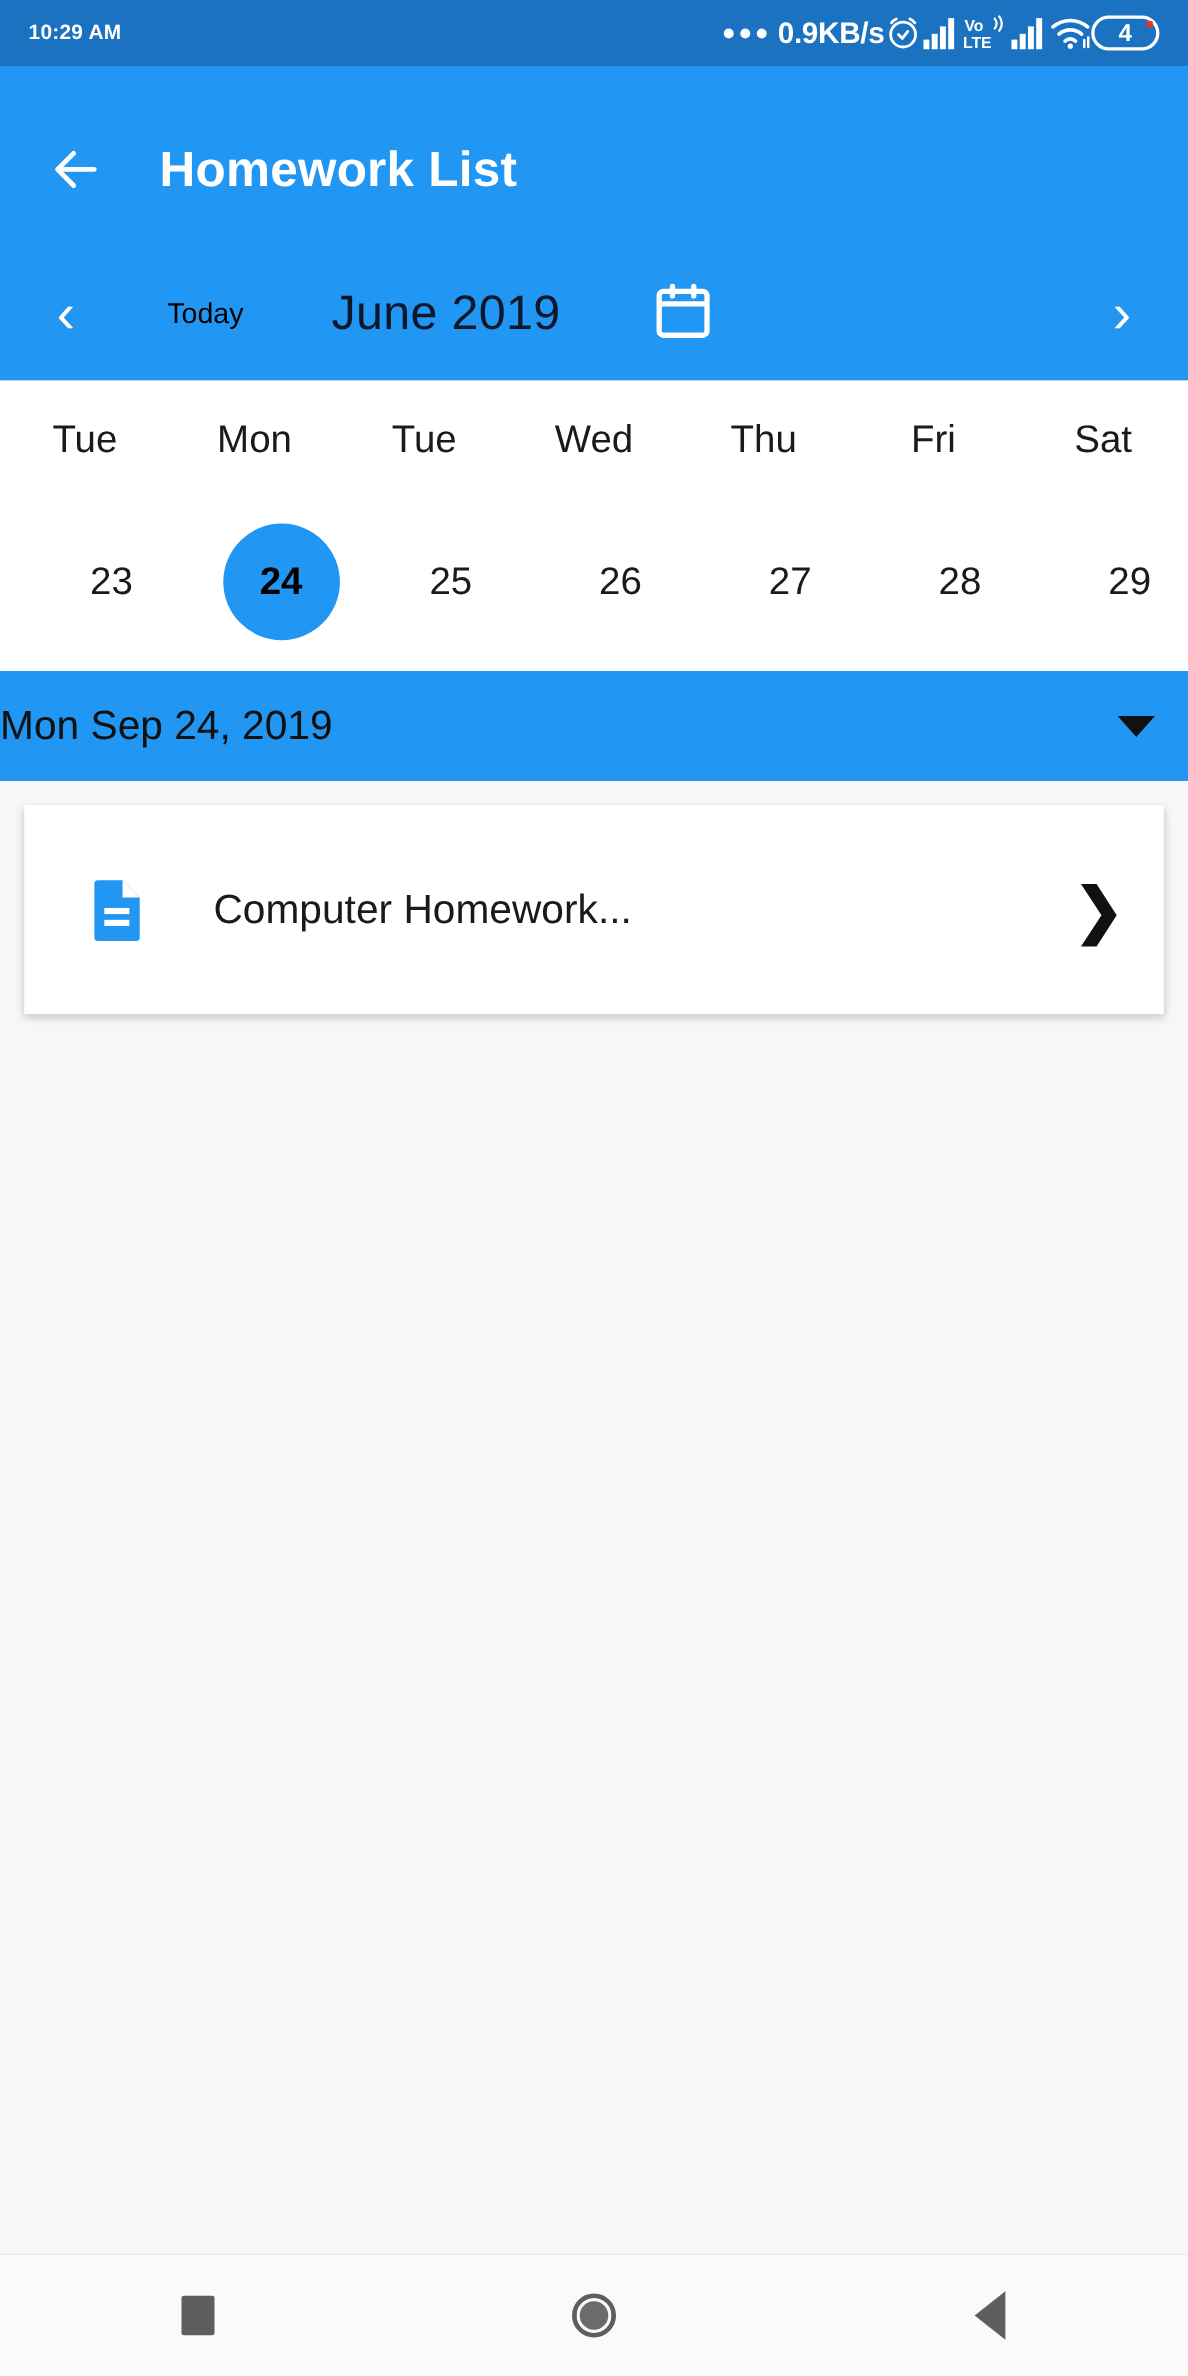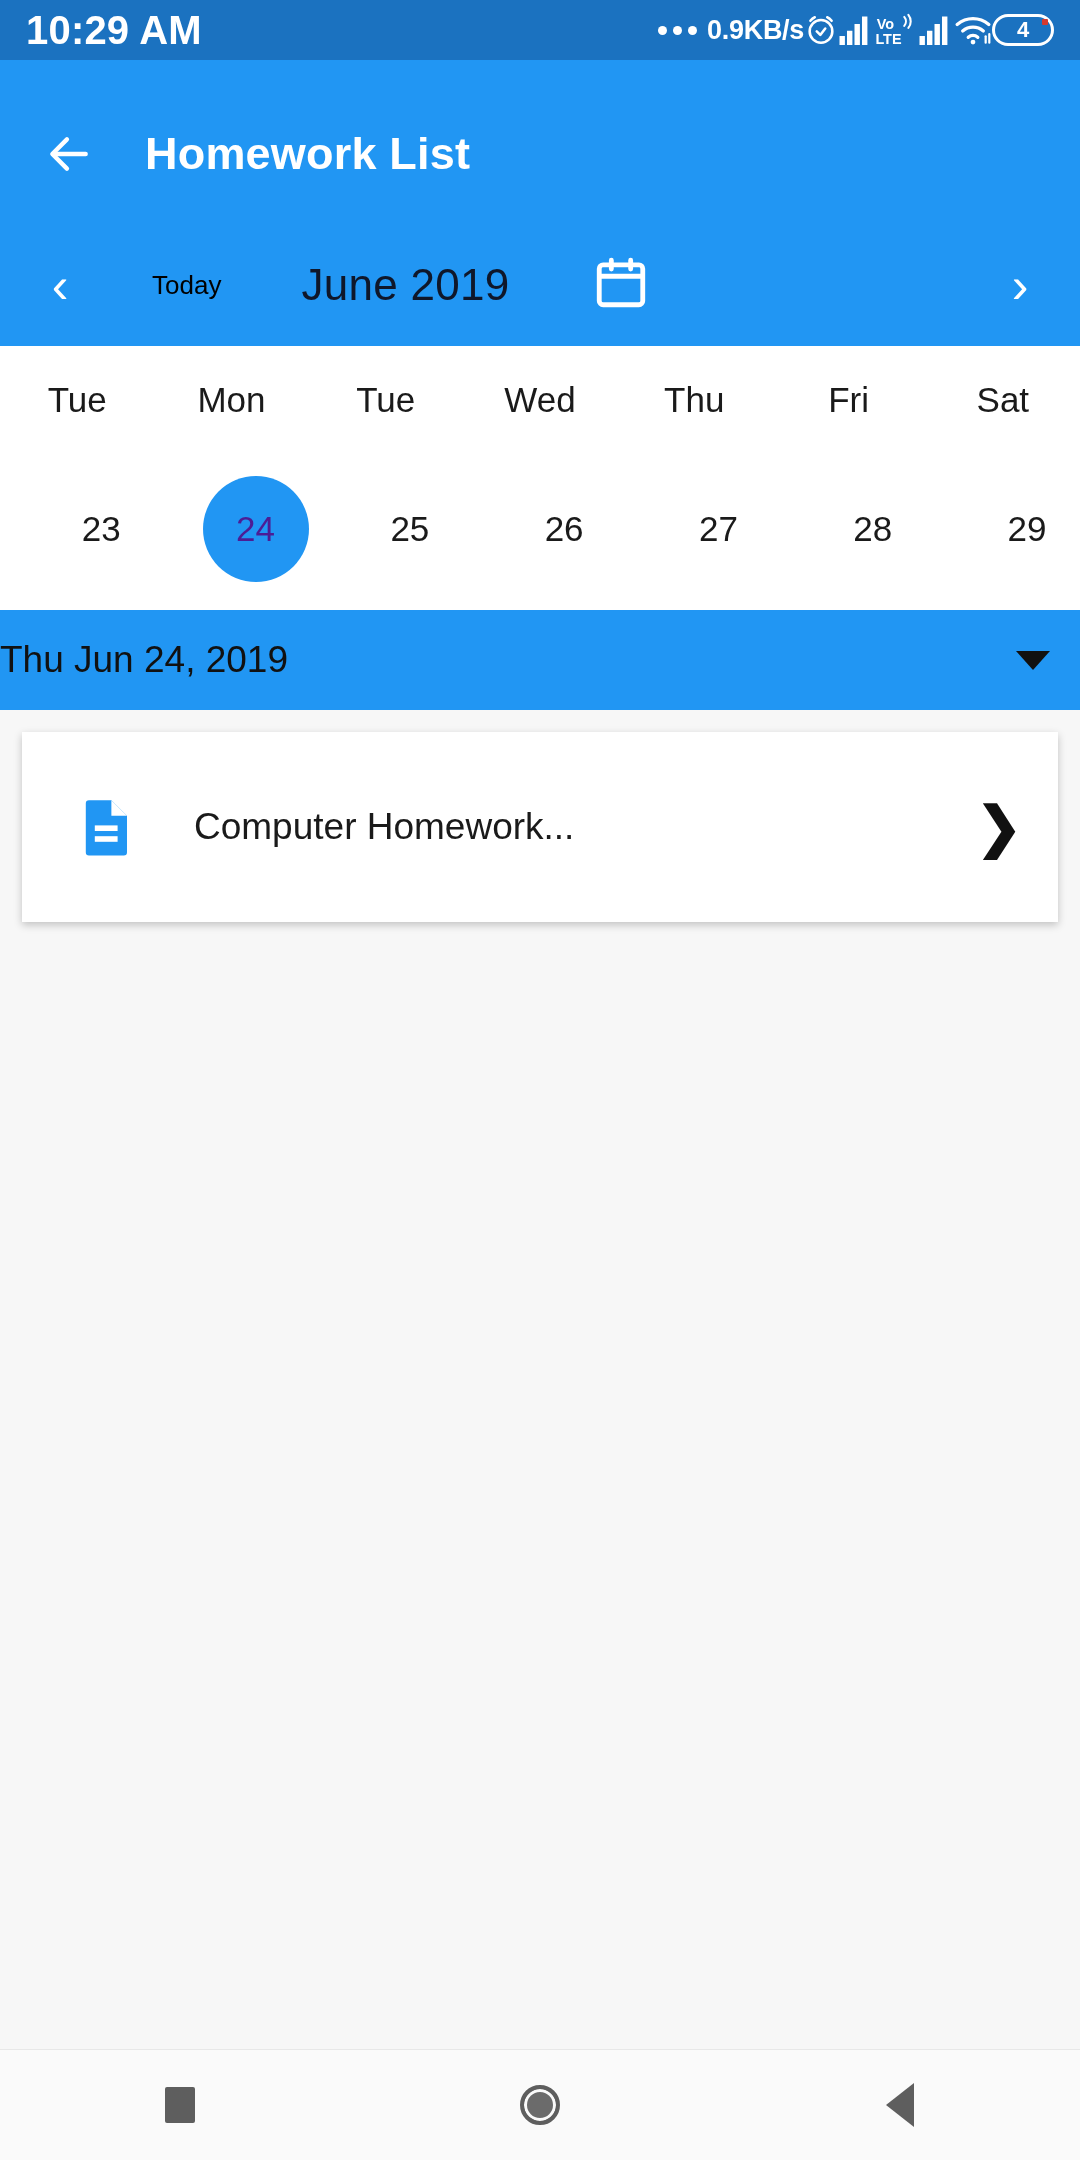--- a/index.html
+++ b/index.html
@@ -25,21 +25,21 @@
     height: 60px;
     background: #1B72C0;
     color: #FFFFFF;
     display: flex;
     align-items: center;
     padding: 0 26px;
     box-sizing: border-box;
     flex: 0 0 auto;
   }
   .status-time {
-    font-size: 40px;
+    font-size: 19px;
     font-weight: bold;
     letter-spacing: 0.2px;
     text-align: center;
   }
   .status-right {
     margin-left: auto;
     display: flex;
     align-items: center;
   }
   .dots {
@@ -185,21 +185,22 @@
     color: #1A1A1A;
     width: 106px;
     height: 106px;
     line-height: 106px;
     text-align: center;
     border-radius: 50%;
     box-sizing: border-box;
   }
   .date-num.selected {
     background: #2196F3;
-    color: #4c1d95;
+    color: #000000;
+    font-weight: bold;
   }
 
   
   .date-bar {
     height: 100px;
     background: #2196F3;
     display: flex;
     align-items: center;
     padding: 0 30px 0 0;
     box-sizing: border-box;
@@ -422,21 +423,21 @@
       <div class="date-cell">
         <div class="date-num">28</div>
       </div>
       <div class="date-cell">
         <div class="date-num">29</div>
       </div>
     </div>
   </div>
 
   <div class="date-bar">
-    <div class="date-bar-label">Thu Jun 24, 2019</div>
+    <div class="date-bar-label">Mon Sep 24, 2019</div>
     <div class="caret"></div>
   </div>
 
   <div class="content">
     <div class="card">
       <svg class="card-icon" viewBox="0 0 24 30">
         <path d="M2.5 1.6h11.2L21.5 9.4v18.2a1.6 1.6 0 0 1-1.6 1.6H2.5a1.6 1.6 0 0 1-1.6-1.6V3.2a1.6 1.6 0 0 1 1.6-1.6z" fill="#2196F3"></path>
         <path d="M13.7 1.6L21.5 9.4h-7.8z" fill="#FFFFFF"></path>
         <rect x="5.4" y="14.2" width="11.4" height="2.8" fill="#FFFFFF"></rect>
         <rect x="5.4" y="19.6" width="11.4" height="2.8" fill="#FFFFFF"></rect>

